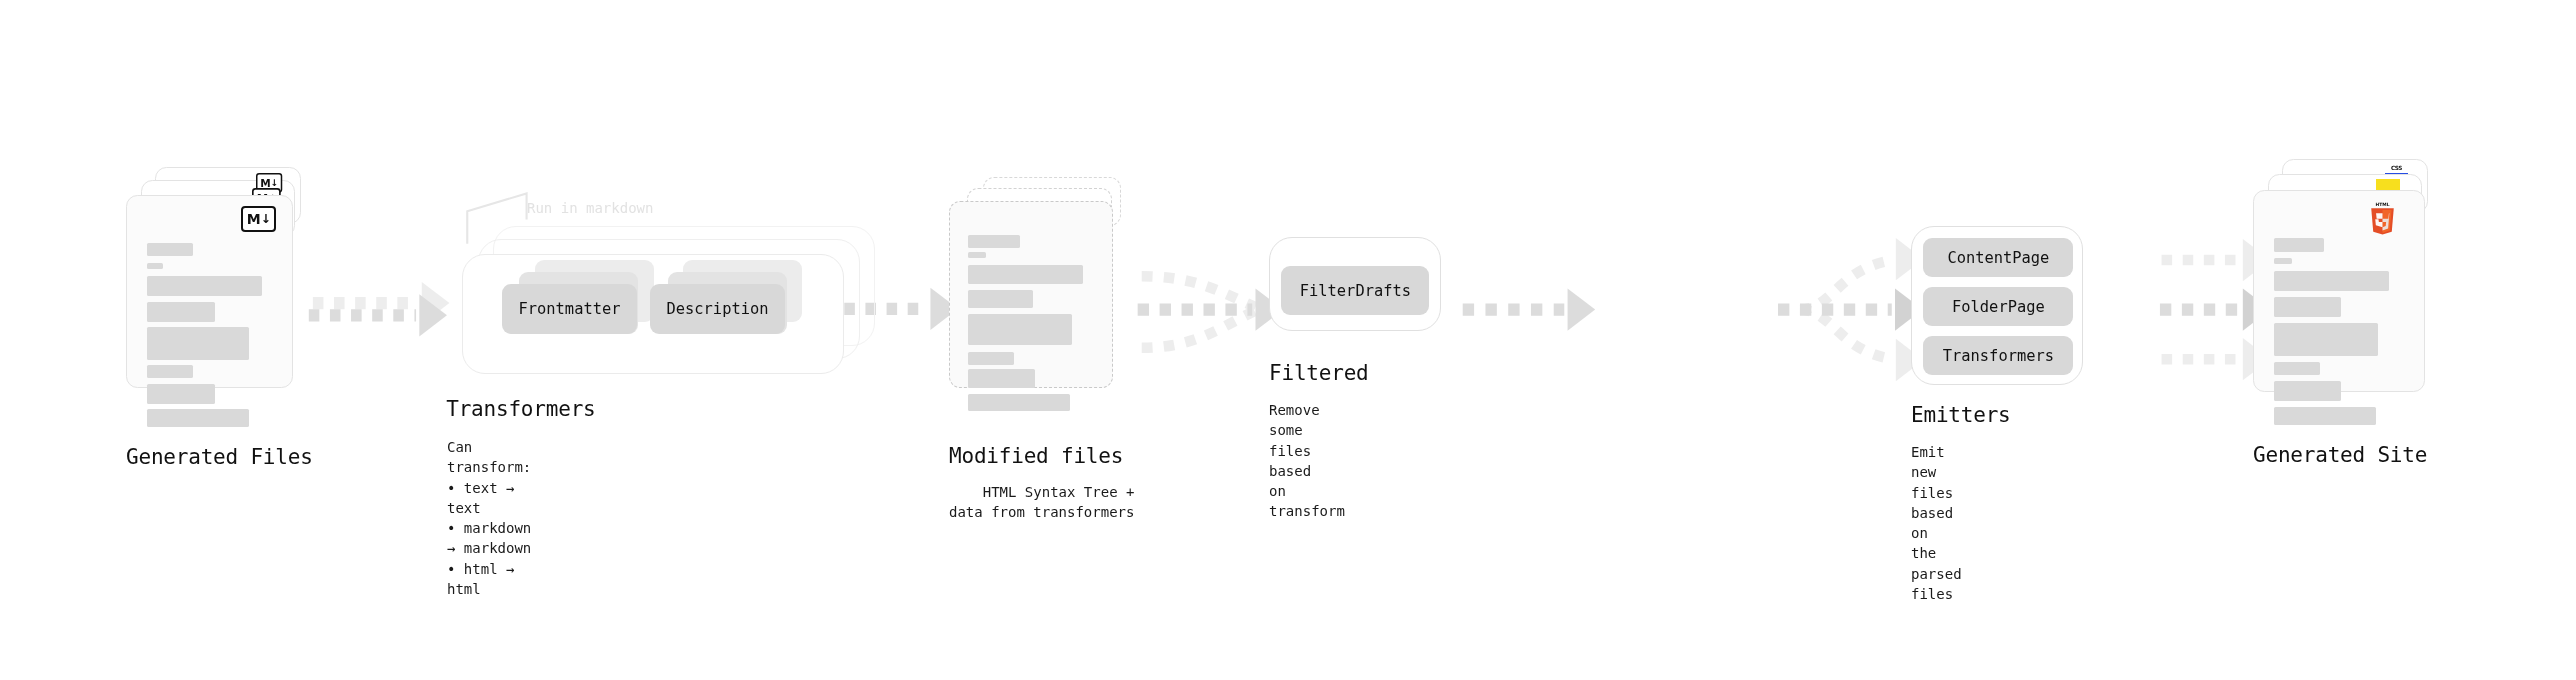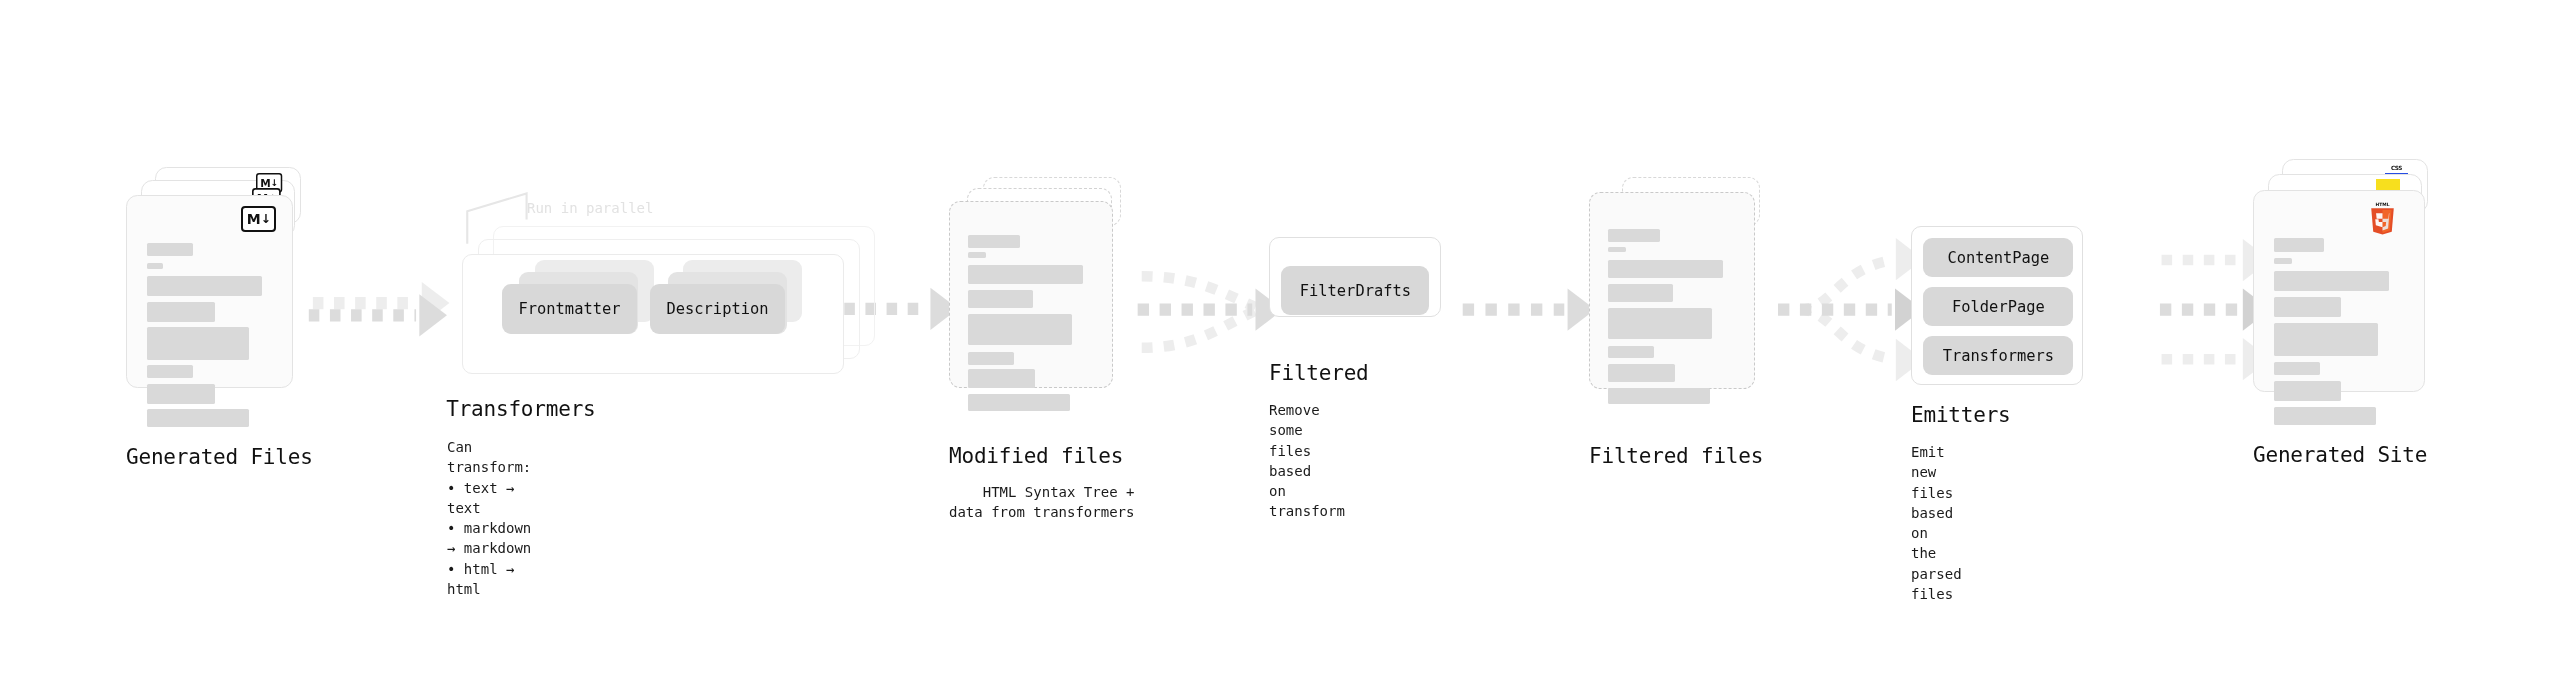--- a/index.html
+++ b/index.html
@@ -41,21 +41,21 @@
   .badge-html5{position:absolute;width:29px;height:34px;}
   .badge-js{position:absolute;width:24.4px;height:15.4px;background:#f7df1e;}
   .badge-css{position:absolute;width:23px;height:14px;}
   .badge-css .csstop{height:9px;background:#ffffff;color:#111;font-size:5.7px;
     font-family:"DejaVu Sans","Liberation Sans",sans-serif;font-weight:bold;
     display:flex;align-items:center;justify-content:center;letter-spacing:-0.4px;}
   .badge-css .cssbot{height:4.9px;background:#264de4;}
 
   
   .pbox{
-    position:absolute;border:1.5px solid #e0e0e0;border-radius:10px;background:#ffffff;
+    position:absolute;border:1.5px solid #e0e0e0;border-radius:23px;background:#ffffff;
     box-sizing:border-box;
   }
   .pbox.ghost{border-color:#efefef;background:transparent;}
   .chip{
     position:absolute;background:#d8d8d8;border-radius:9px;
     display:flex;align-items:center;justify-content:center;
     font-size:15.4px;color:#111;white-space:nowrap;box-sizing:border-box;
   }
   .chip.g1{background:#ececec;}
   .chip.g2{background:#e3e3e3;}
@@ -165,21 +165,21 @@
         <div class="bar" style="left:19.5px;top:131px;width:102px;height:32.5px;"></div>
         <div class="bar" style="left:19.5px;top:169px;width:46px;height:13px;"></div>
         <div class="bar" style="left:19.5px;top:188px;width:68px;height:19.5px;"></div>
         <div class="bar" style="left:19.5px;top:213px;width:102px;height:18px;"></div>
       </div>
     </div>
     <div class="node-title" style="position:absolute;left:0px;top:278px;">Generated Files</div>
   </div>
 
   <div class="node" style="left:447px;top:187px;">
-    <div class="parallel-label" style="left:80px;top:13px;">Run in parallel</div>
+    <div class="parallel-label" style="left:80px;top:13px;">Run in markdown</div>
 
     <div class="pbox ghost" style="left:46px;top:39px;width:382px;height:120px;border-color:#f2f2f2;"></div>
     <div class="pbox ghost" style="left:31px;top:52px;width:382px;height:120px;border-color:#efefef;"></div>
     <div class="pbox" style="left:14.6px;top:67px;width:382px;height:120px;border-color:#ebebeb;"></div>
 
     <div class="chip g1" style="left:88px;top:73px;width:119px;height:62px;"></div>
     <div class="chip g2" style="left:72px;top:85px;width:119px;height:62px;"></div>
     <div class="chip" style="left:55px;top:97px;width:135px;height:50px;">
       <span>Frontmatter</span>
     </div>
@@ -211,46 +211,30 @@
         <div class="bar" style="left:18px;top:167px;width:67px;height:18.7px;"></div>
         <div class="bar" style="left:18px;top:192px;width:102px;height:16.3px;"></div>
       </div>
     </div>
     <div class="node-title" style="position:absolute;left:0px;top:267px;">Modified files</div>
     <div class="node-sub" style="position:absolute;left:0px;top:296px;">HTML Syntax Tree +
 data from transformers</div>
   </div>
 
   <div class="node" style="left:1269px;top:237px;">
-    <div class="pbox" style="left:0px;top:0px;width:172px;height:80px;">
+    <div class="pbox" style="left:0px;top:0px;width:172px;height:94px;">
       <div class="chip" style="left:11.4px;top:28px;width:148px;height:49px;">
         <span>FilterDrafts</span>
       </div>
     </div>
     <div class="node-title" style="position:absolute;left:0px;top:124px;">Filtered</div>
     <div class="node-sub" style="position:absolute;left:0px;top:154px;">Remove some files based
 on transform</div>
   </div>
 
-  <div class="node" style="left:1589px;top:177px;">
-    <div class="card-stack" style="width:187px;height:236px;">
-      <div class="card dashed ghost" style="left:32.5px;top:0px;width:138px;height:49px;border-color:#d8d8d8;"></div>
-      <div class="card dashed" style="left:0px;top:14.6px;width:166px;height:197px;">
-        <div class="bar" style="left:18px;top:36px;width:52px;height:13px;"></div>
-        <div class="bar" style="left:18px;top:54px;width:18px;height:5.7px;"></div>
-        <div class="bar" style="left:18px;top:67px;width:115px;height:18.7px;"></div>
-        <div class="bar" style="left:18px;top:91px;width:65px;height:18px;"></div>
-        <div class="bar" style="left:18px;top:115px;width:104px;height:31px;"></div>
-        <div class="bar" style="left:18px;top:153px;width:46px;height:12.2px;"></div>
-        <div class="bar" style="left:18px;top:171px;width:67px;height:18.7px;"></div>
-        <div class="bar" style="left:18px;top:195px;width:102px;height:16.3px;"></div>
-      </div>
-    </div>
-    <div class="node-title" style="position:absolute;left:0px;top:267px;">Filtered files</div>
-  </div>
 
   <div class="node" style="left:1911px;top:226px;">
     <div class="pbox" style="left:0px;top:0px;width:172px;height:159px;">
       <div class="chip" style="left:11.4px;top:11.4px;width:150px;height:39px;">
         <span>ContentPage</span>
       </div>
       <div class="chip" style="left:11.4px;top:60px;width:150px;height:39px;">
         <span>FolderPage</span>
       </div>
       <div class="chip" style="left:11.4px;top:109px;width:150px;height:39px;">

